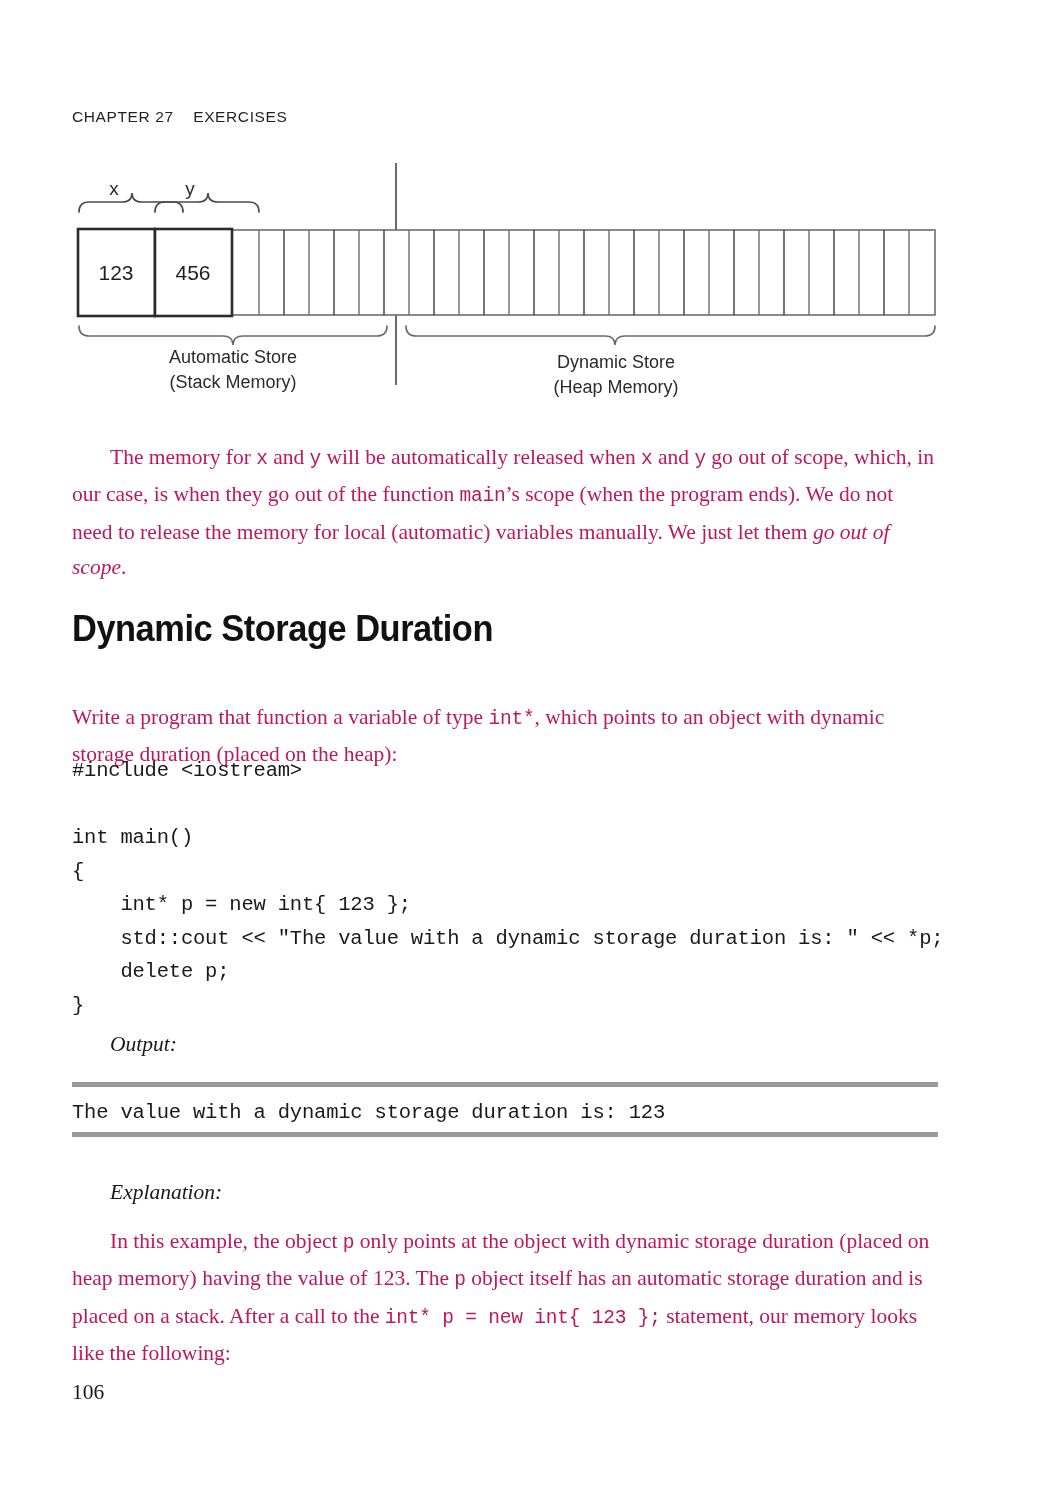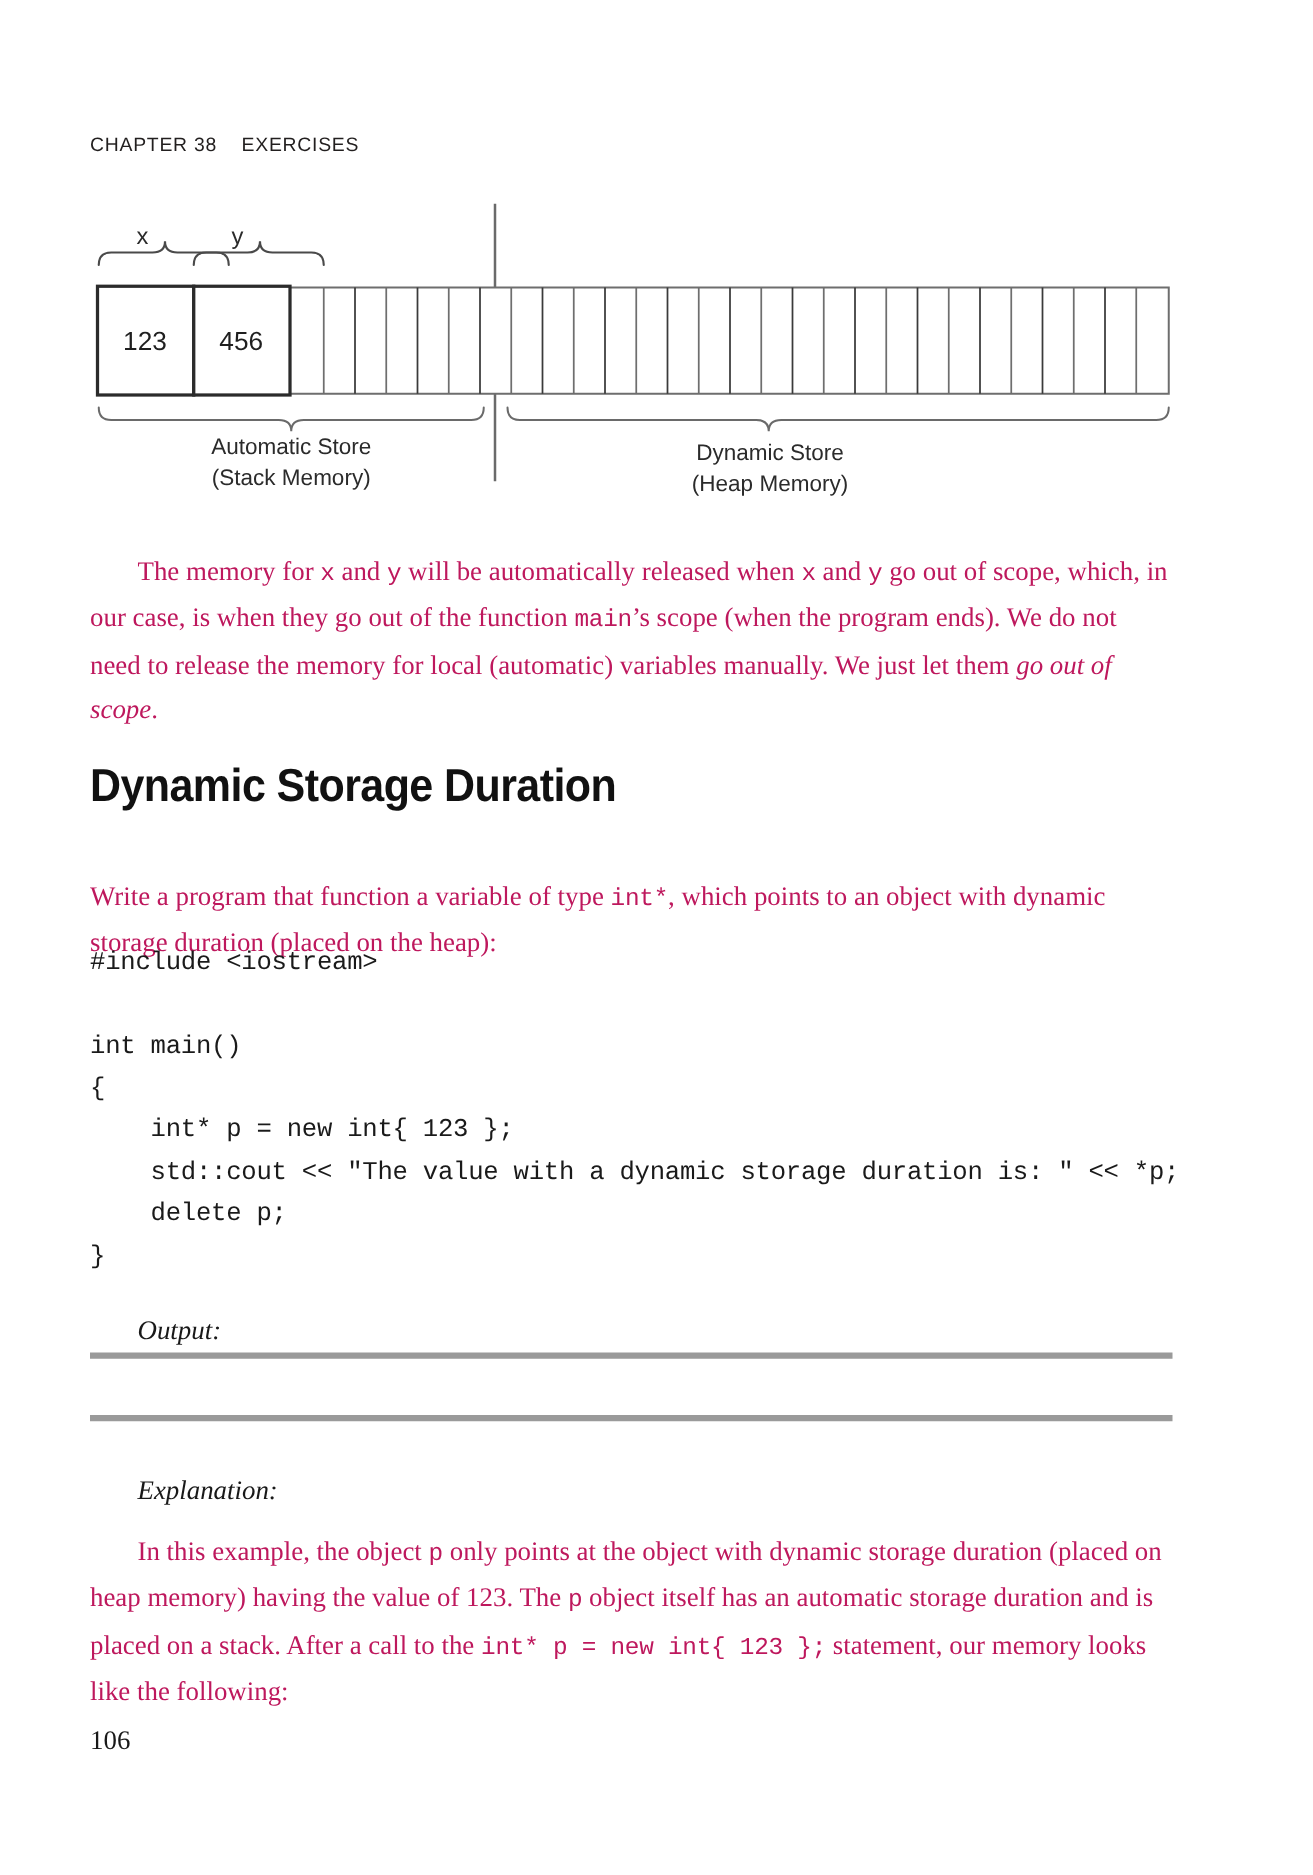--- a/index.html
+++ b/index.html
@@ -127,21 +127,21 @@
   
   .dg-label { font-family: "Liberation Sans", sans-serif; font-size: 19px; fill: #2b2b2b; }
   .dg-val   { font-family: "Liberation Sans", sans-serif; font-size: 21px; fill: #1f1f1f; }
   .dg-cap   { font-family: "Liberation Sans", sans-serif; font-size: 18px; fill: #2b2b2b; }
 </style>
 </head>
 <body>
 
 <div class="page">
 
-  <div class="runhead">CHAPTER 38    EXERCISES</div>
+  <div class="runhead">CHAPTER 27    EXERCISES</div>
 
   <div class="diagram">
     <svg width="900" height="250" viewBox="0 0 900 250" xmlns="http://www.w3.org/2000/svg">
 
       <line x1="336" y1="13" x2="336" y2="235" stroke="#6a6a6a" stroke-width="2"></line>
 
       <path d="M 19 62 q 0 -10 10 -10 L 62 52 q 10 0 10 -9 q 0 9 10 9 L 113 52 q 10 0 10 10" fill="none" stroke="#4a4a4a" stroke-width="1.7" stroke-linecap="round"></path>
       <path d="M 95 62 q 0 -10 10 -10 L 138 52 q 10 0 10 -9 q 0 9 10 9 L 189 52 q 10 0 10 10" fill="none" stroke="#4a4a4a" stroke-width="1.7" stroke-linecap="round"></path>
 
       <text class="dg-label" x="54" y="45" text-anchor="middle">x</text>
@@ -205,23 +205,24 @@
 
   <div class="code" style="top:754px;font-family:Liberation Mono, monospace;">#include &lt;iostream&gt;
 
 int main()
 {
     int* p = new int{ 123 };
     std::cout &lt;&lt; "The value with a dynamic storage duration is: " &lt;&lt; *p;
     delete p;
 }</div>
 
-  <div class="label-italic" style="top:1032px;margin-top:20px;">Output:</div>
+  <div class="label-italic" style="top:1032px;">Output:</div>
 
   <div class="rule" style="top:1082px;"></div>
+  <div class="outline" style="top:1098px;">The value with a dynamic storage duration is: 123</div>
   <div class="rule" style="top:1132px;"></div>
 
   <div class="label-italic" style="top:1168px;margin-top:12px;">Explanation:</div>
 
   <p class="para" style="top:1202px;"><span class="indent"></span><span>In this example, the object </span><span class="mono">p</span><span> only points at the object with dynamic storage duration (placed on heap memory) having the value of 123. The </span><span class="mono">p</span><span> object itself has an automatic storage duration and is placed on a stack. After a call to the </span><span class="mono">int* p = new int{ 123 };</span><span> statement, our memory looks like the following:</span></p>
 
   <div class="folio" style="top:1368px;">106</div>
 
 </div>
 

